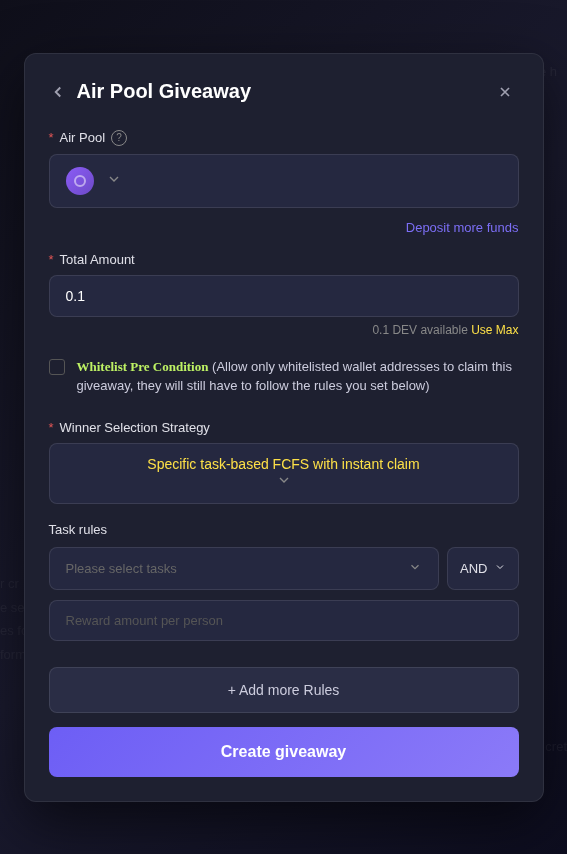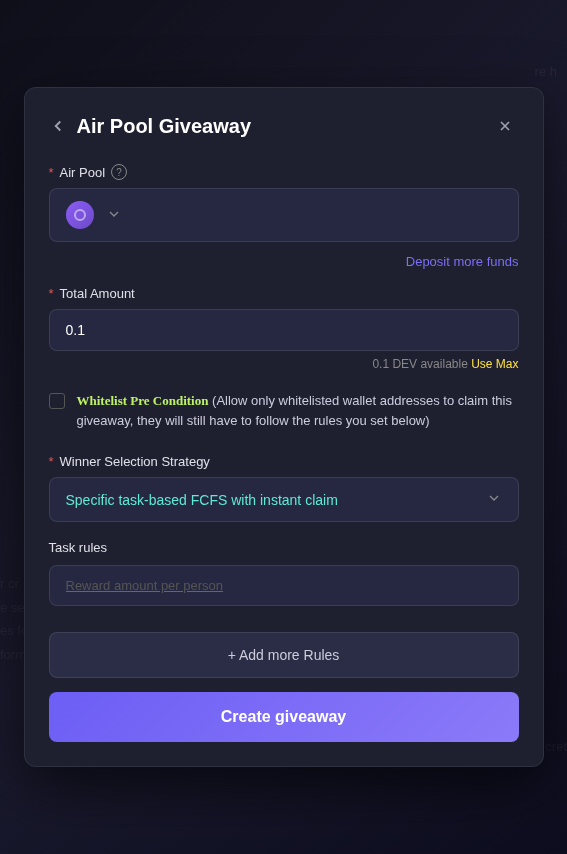--- a/index.html
+++ b/index.html
@@ -223,26 +223,27 @@
       color: #bef264;
       font-family: Liberation Serif, serif;
     }
 
     .strategy-select {
       width: 100%;
       background: #252840;
       border: 1px solid rgba(255,255,255,0.1);
       border-radius: 8px;
       padding: 12px 16px;
-      color: #5eead4;
+      color: #fde047;
       font-size: 14px;
       display: flex;
       align-items: center;
       cursor: pointer;
       margin-bottom: 18px;
+      flex-direction: column;
     }
 
     .strategy-select .text { flex: 1; }
 
     .task-rules-label {
       font-size: 13px;
       color: #e0e0e8;
       margin-bottom: 10px;
     }
 
@@ -284,21 +285,20 @@
     .reward-input {
       width: 100%;
       background: #252840;
       border: 1px solid rgba(255,255,255,0.1);
       border-radius: 8px;
       padding: 12px 16px;
       color: #666;
       font-size: 13px;
       outline: none;
       margin-bottom: 10px;
-      text-decoration: underline;
     }
 
     .reward-input::placeholder { color: #555; }
 
     .add-rules-btn {
       width: 100%;
       background: #2a2d45;
       border: 1px solid rgba(255,255,255,0.1);
       border-radius: 8px;
       padding: 14px;
@@ -413,20 +413,38 @@
             <path d="M6 9l6 6 6-6"></path>
           </svg>
         </span>
       </div>
     </div>
 
     
     <div class="field-group">
       <div class="task-rules-label">Task rules</div>
 
+      <div class="task-row">
+        <div class="task-select">
+          <span class="text">Please select tasks</span>
+          <span class="chevron-icon">
+            <svg width="14" height="14" viewBox="0 0 24 24" fill="none" stroke="currentColor" stroke-width="2">
+              <path d="M6 9l6 6 6-6"></path>
+            </svg>
+          </span>
+        </div>
+        <div class="and-select">
+          <span>AND</span>
+          <span>
+            <svg width="12" height="12" viewBox="0 0 24 24" fill="none" stroke="currentColor" stroke-width="2">
+              <path d="M6 9l6 6 6-6"></path>
+            </svg>
+          </span>
+        </div>
+      </div>
 
       <input class="reward-input" type="text" placeholder="Reward amount per person" style="">
     </div>
 
     
     <button class="add-rules-btn">
       <span>+ Add more Rules</span>
     </button>
 
     

